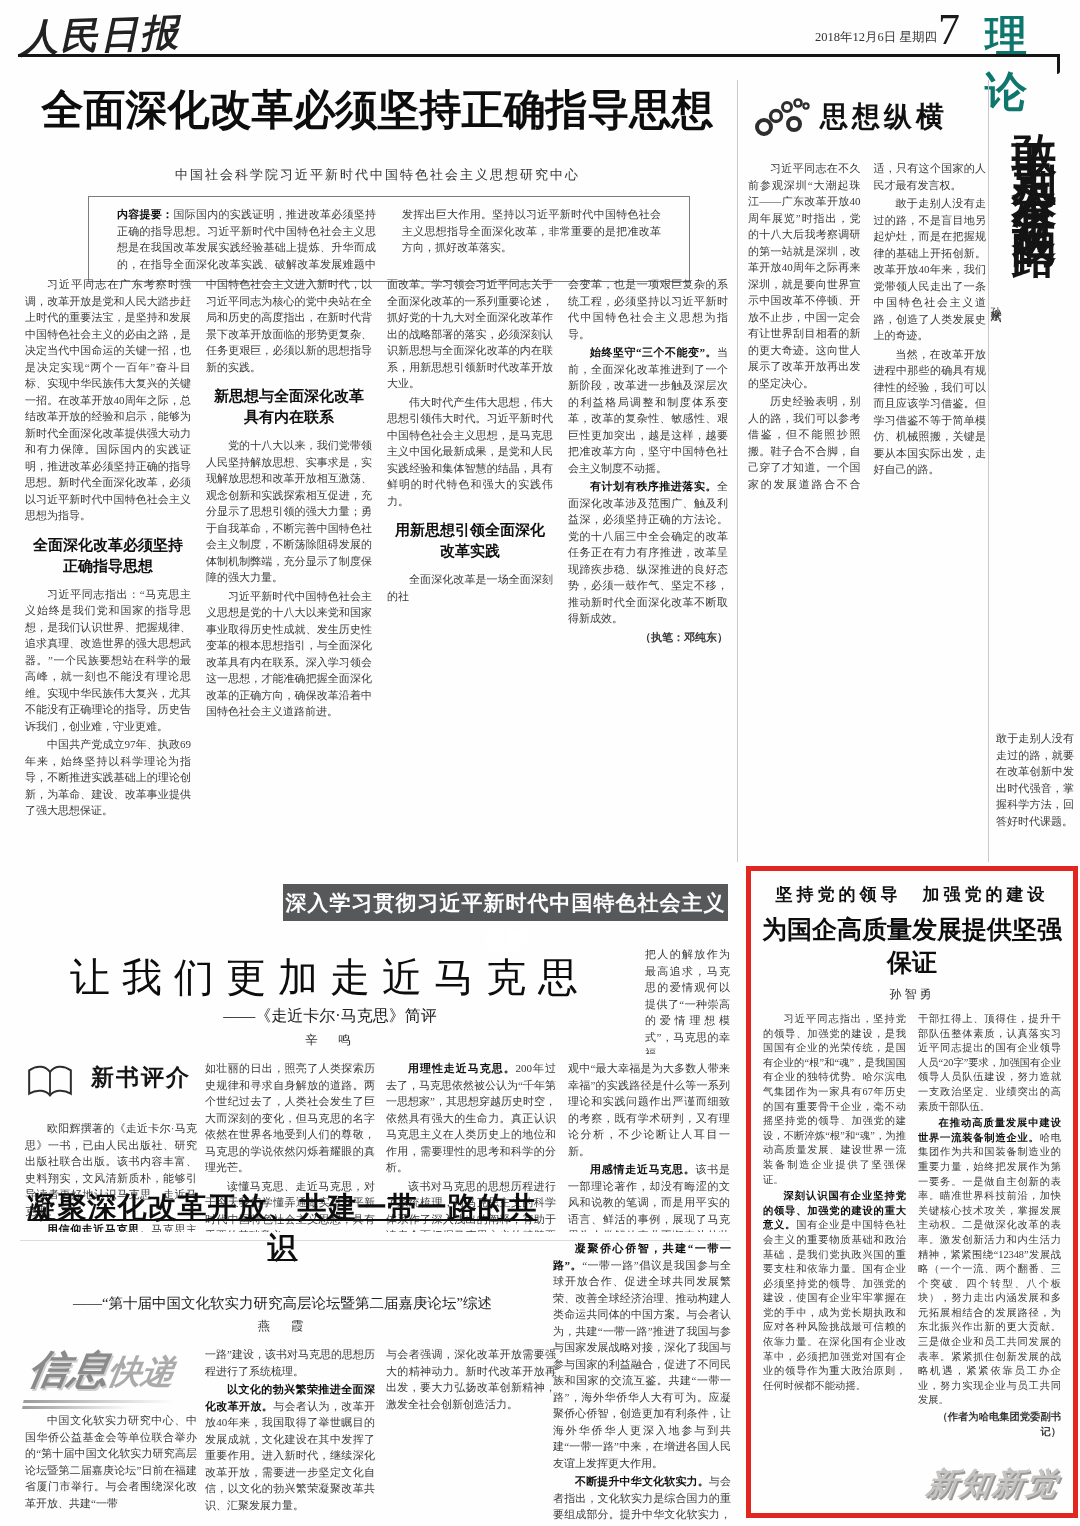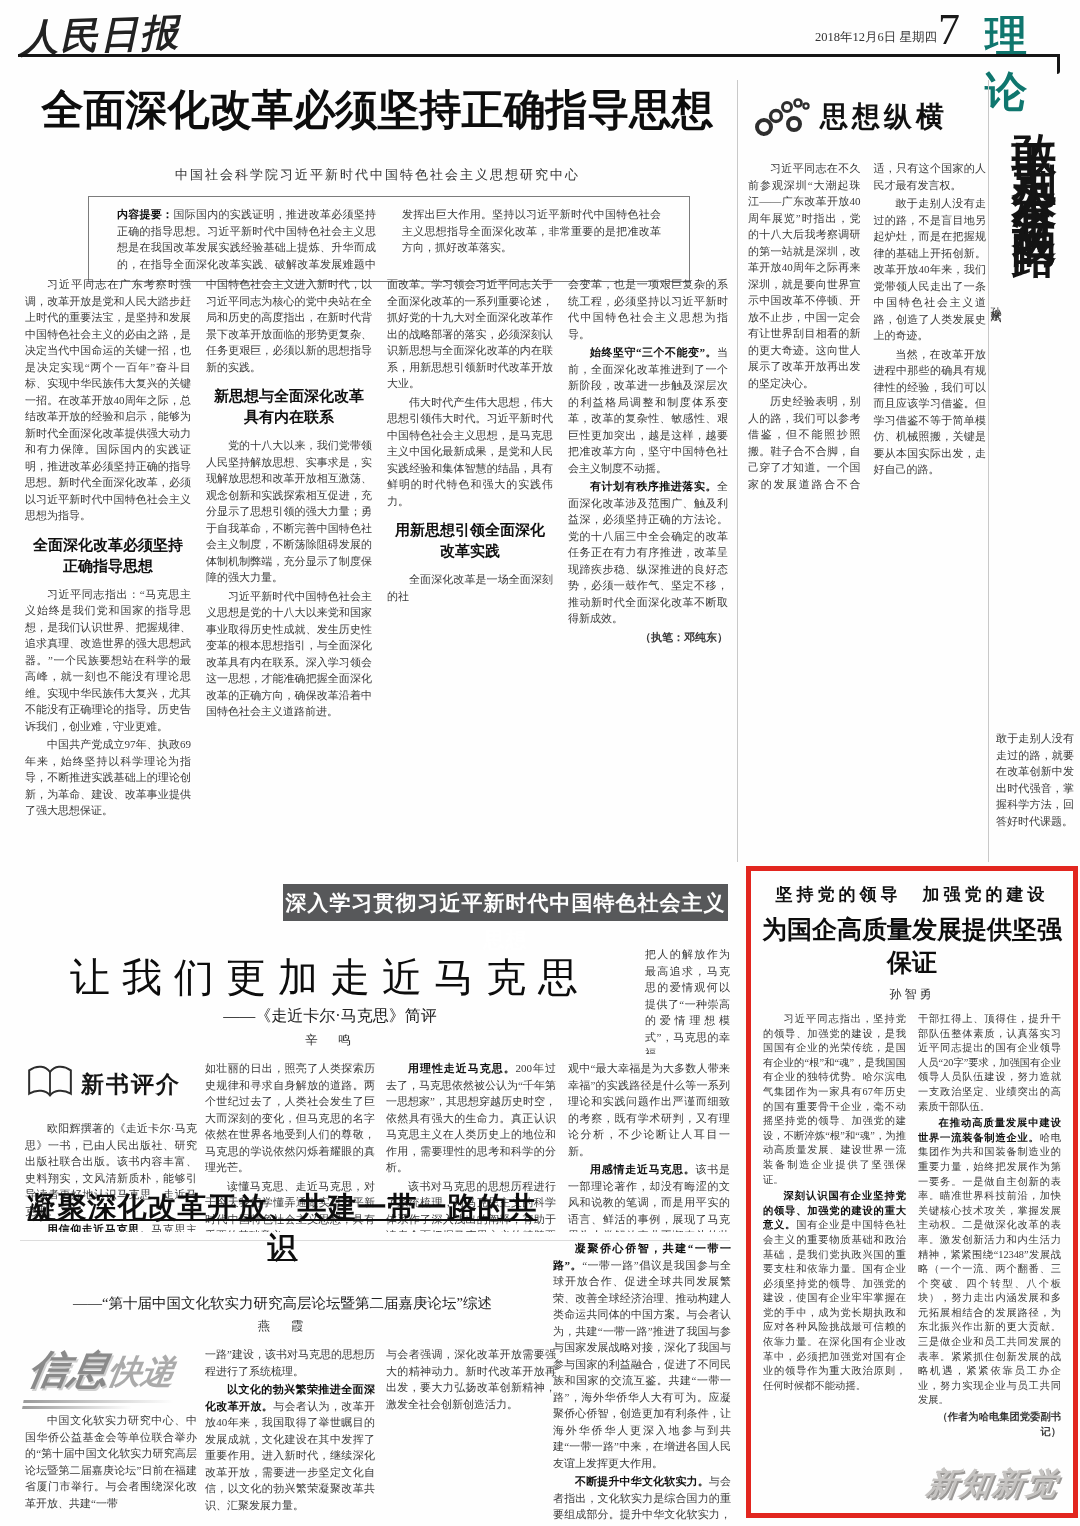--- a/index.html
+++ b/index.html
@@ -129,21 +129,21 @@
     <p class="noind">敢于走别人没有走过的路，就要在改革创新中发出时代强音，掌握科学方法，回答好时代课题。</p>
   </div>
 
   <div class="abs banner sans" style="left:283px;top:884px;width:445px;height:37px;">深入学习贯彻习近平新时代中国特色社会主义思想</div>
 
   <div class="abs marxtitle sans" style="left:30px;top:950px;width:600px;">让我们更加走近马克思</div>
   <div class="abs marxsub" style="left:30px;top:1006px;width:600px;">——《走近卡尔·马克思》简评</div>
   <div class="abs smallauthor" style="left:30px;top:1032px;width:600px;">辛　鸣</div>
 
   <div class="abs" style="left:25px;top:1062px;width:172px;height:170px;overflow:hidden;">
-    <div style="display:flex;align-items:center;gap:6px;">
+    <div style="display:flex;align-items:flex-start;gap:16px;">
       <span>
         <svg width="50" height="40" viewBox="0 0 60 46">
           <path d="M5 9 C15 2 25 4 30 11 C35 4 45 2 55 9 L55 37 C45 31 35 33 30 39 C25 33 15 31 5 37 Z" fill="none" stroke="#2d2d2d" stroke-width="2.4"></path>
           <line x1="30" y1="11" x2="30" y2="39" stroke="#2d2d2d" stroke-width="2.2"></line>
         </svg>
       </span>
       <span class="badgelabel sans">新书评介</span>
     </div>
     <div class="col" style="width:172px;height:118px;margin-top:14px;">
       <p>欧阳辉撰著的《走近卡尔·马克思》一书，已由人民出版社、研究出版社联合出版。该书内容丰富、史料翔实，文风清新质朴，能够引导读者更好地认识马克思、走近马克思。</p>

